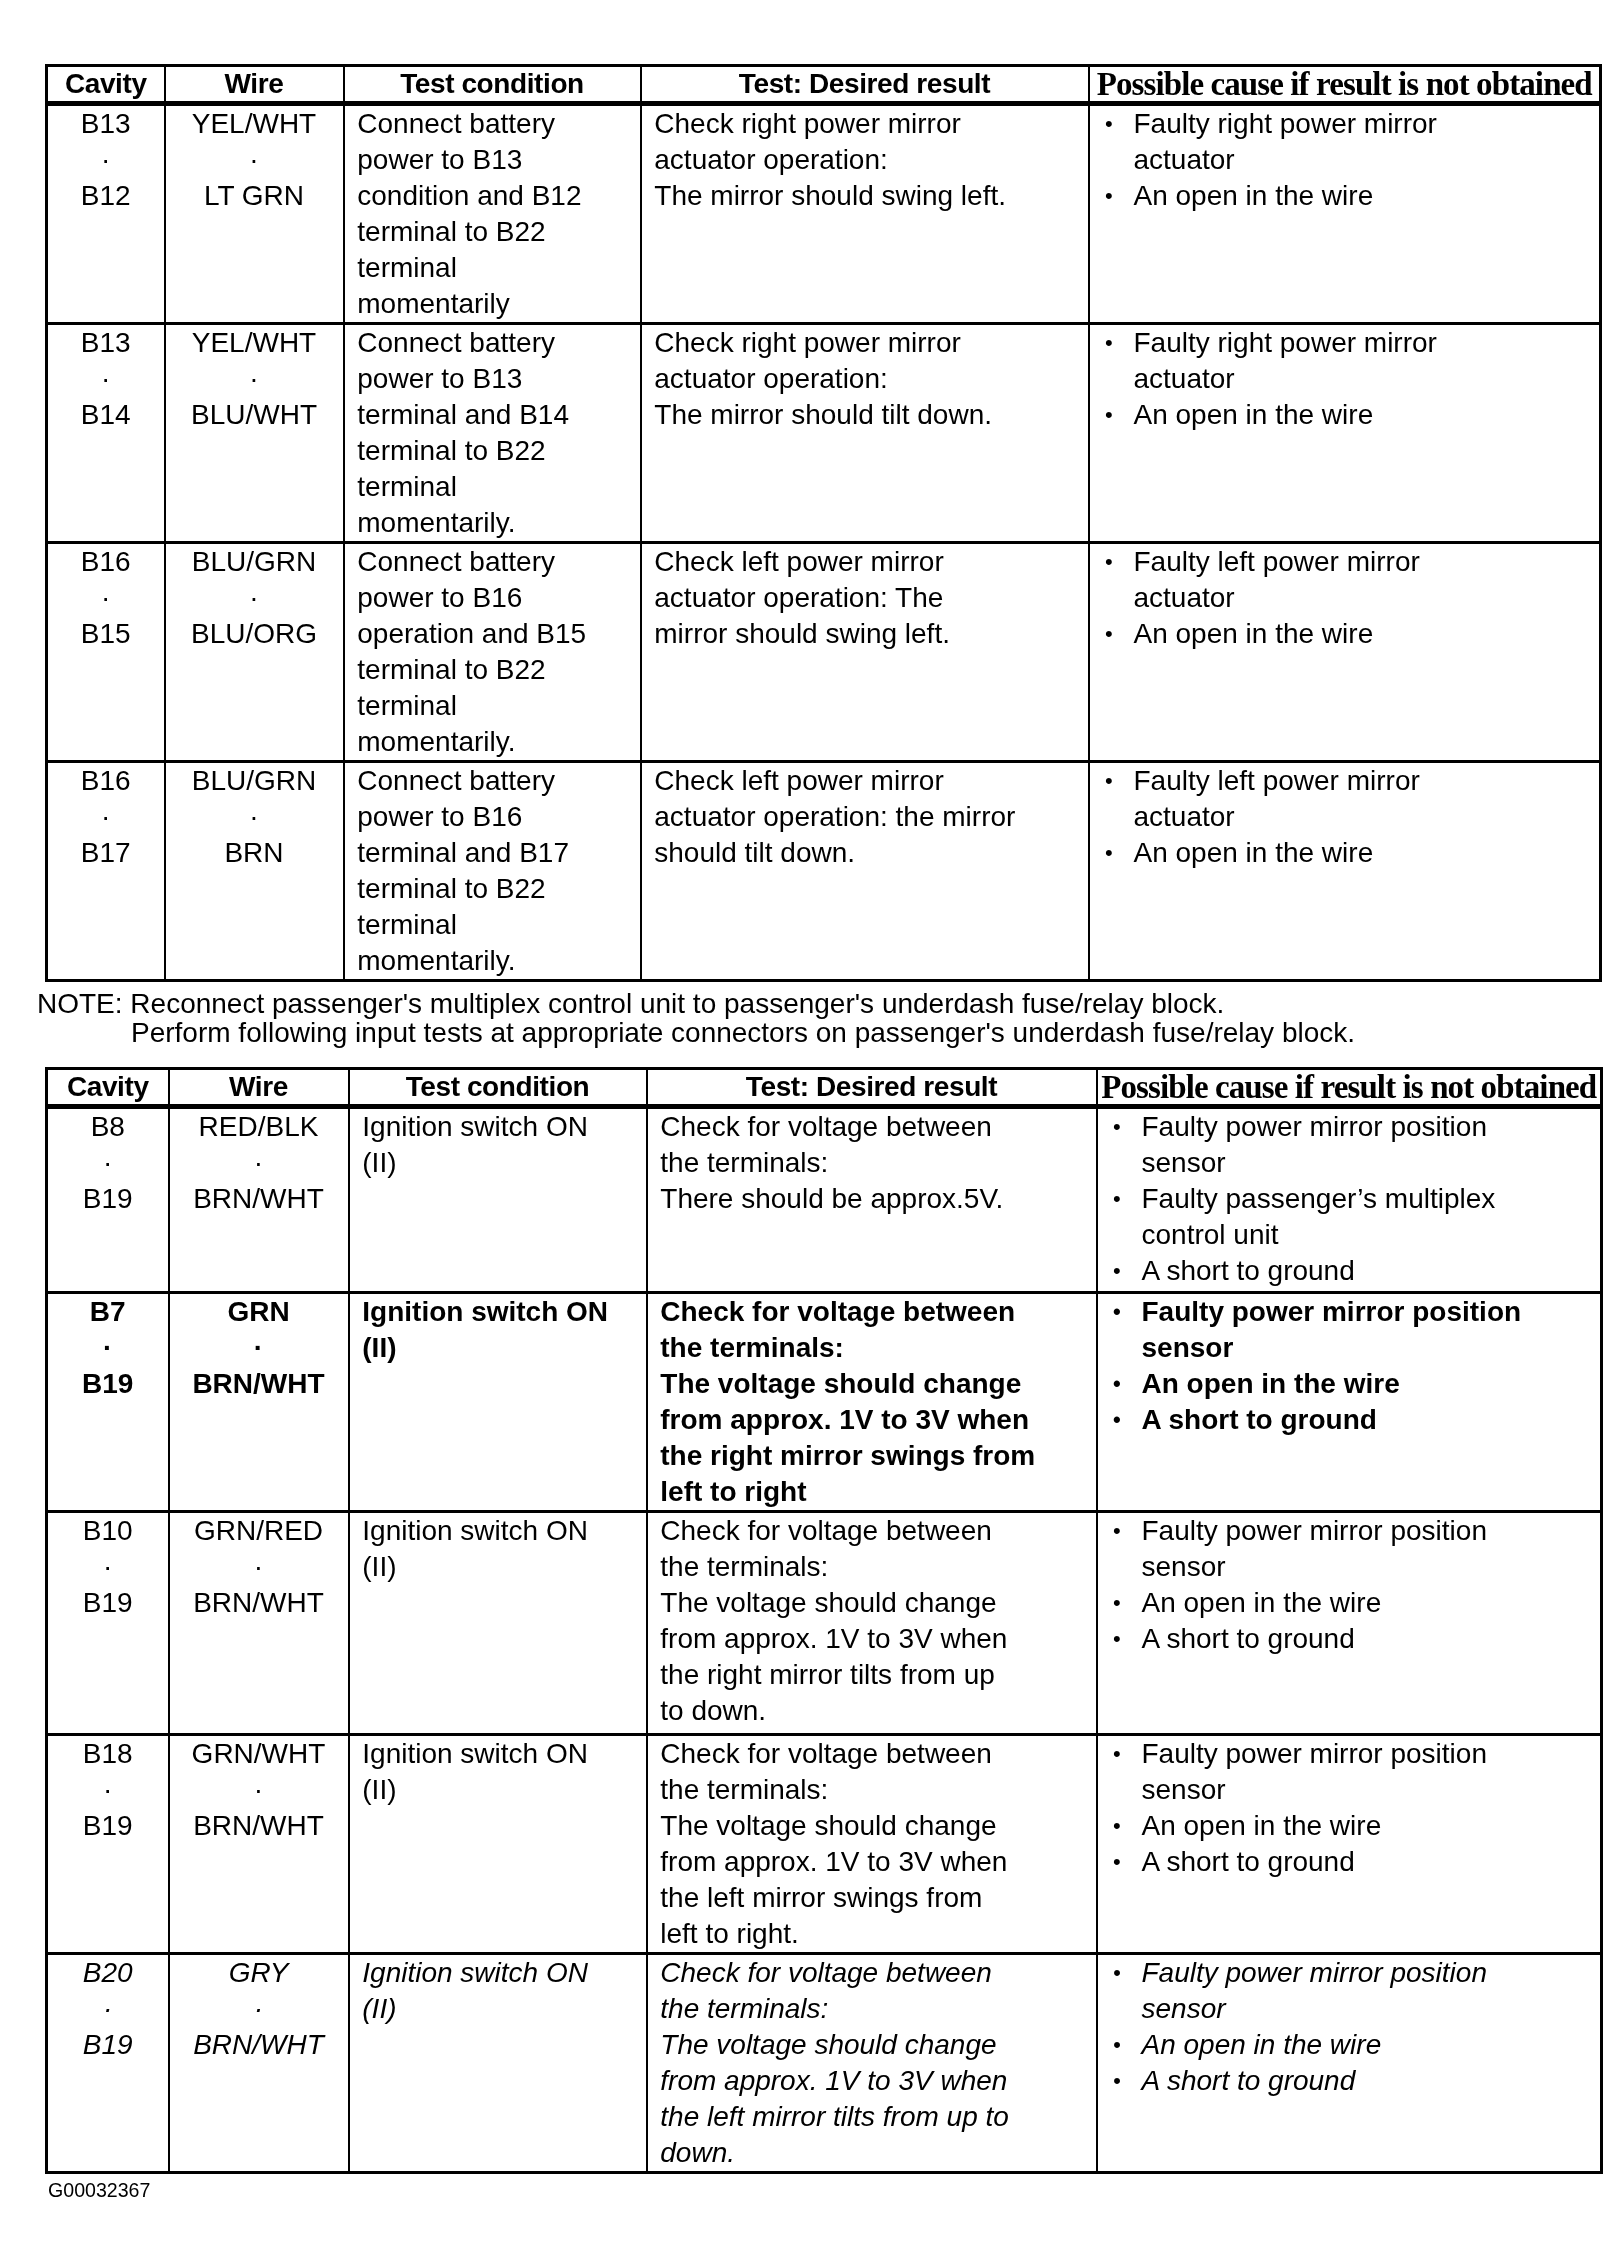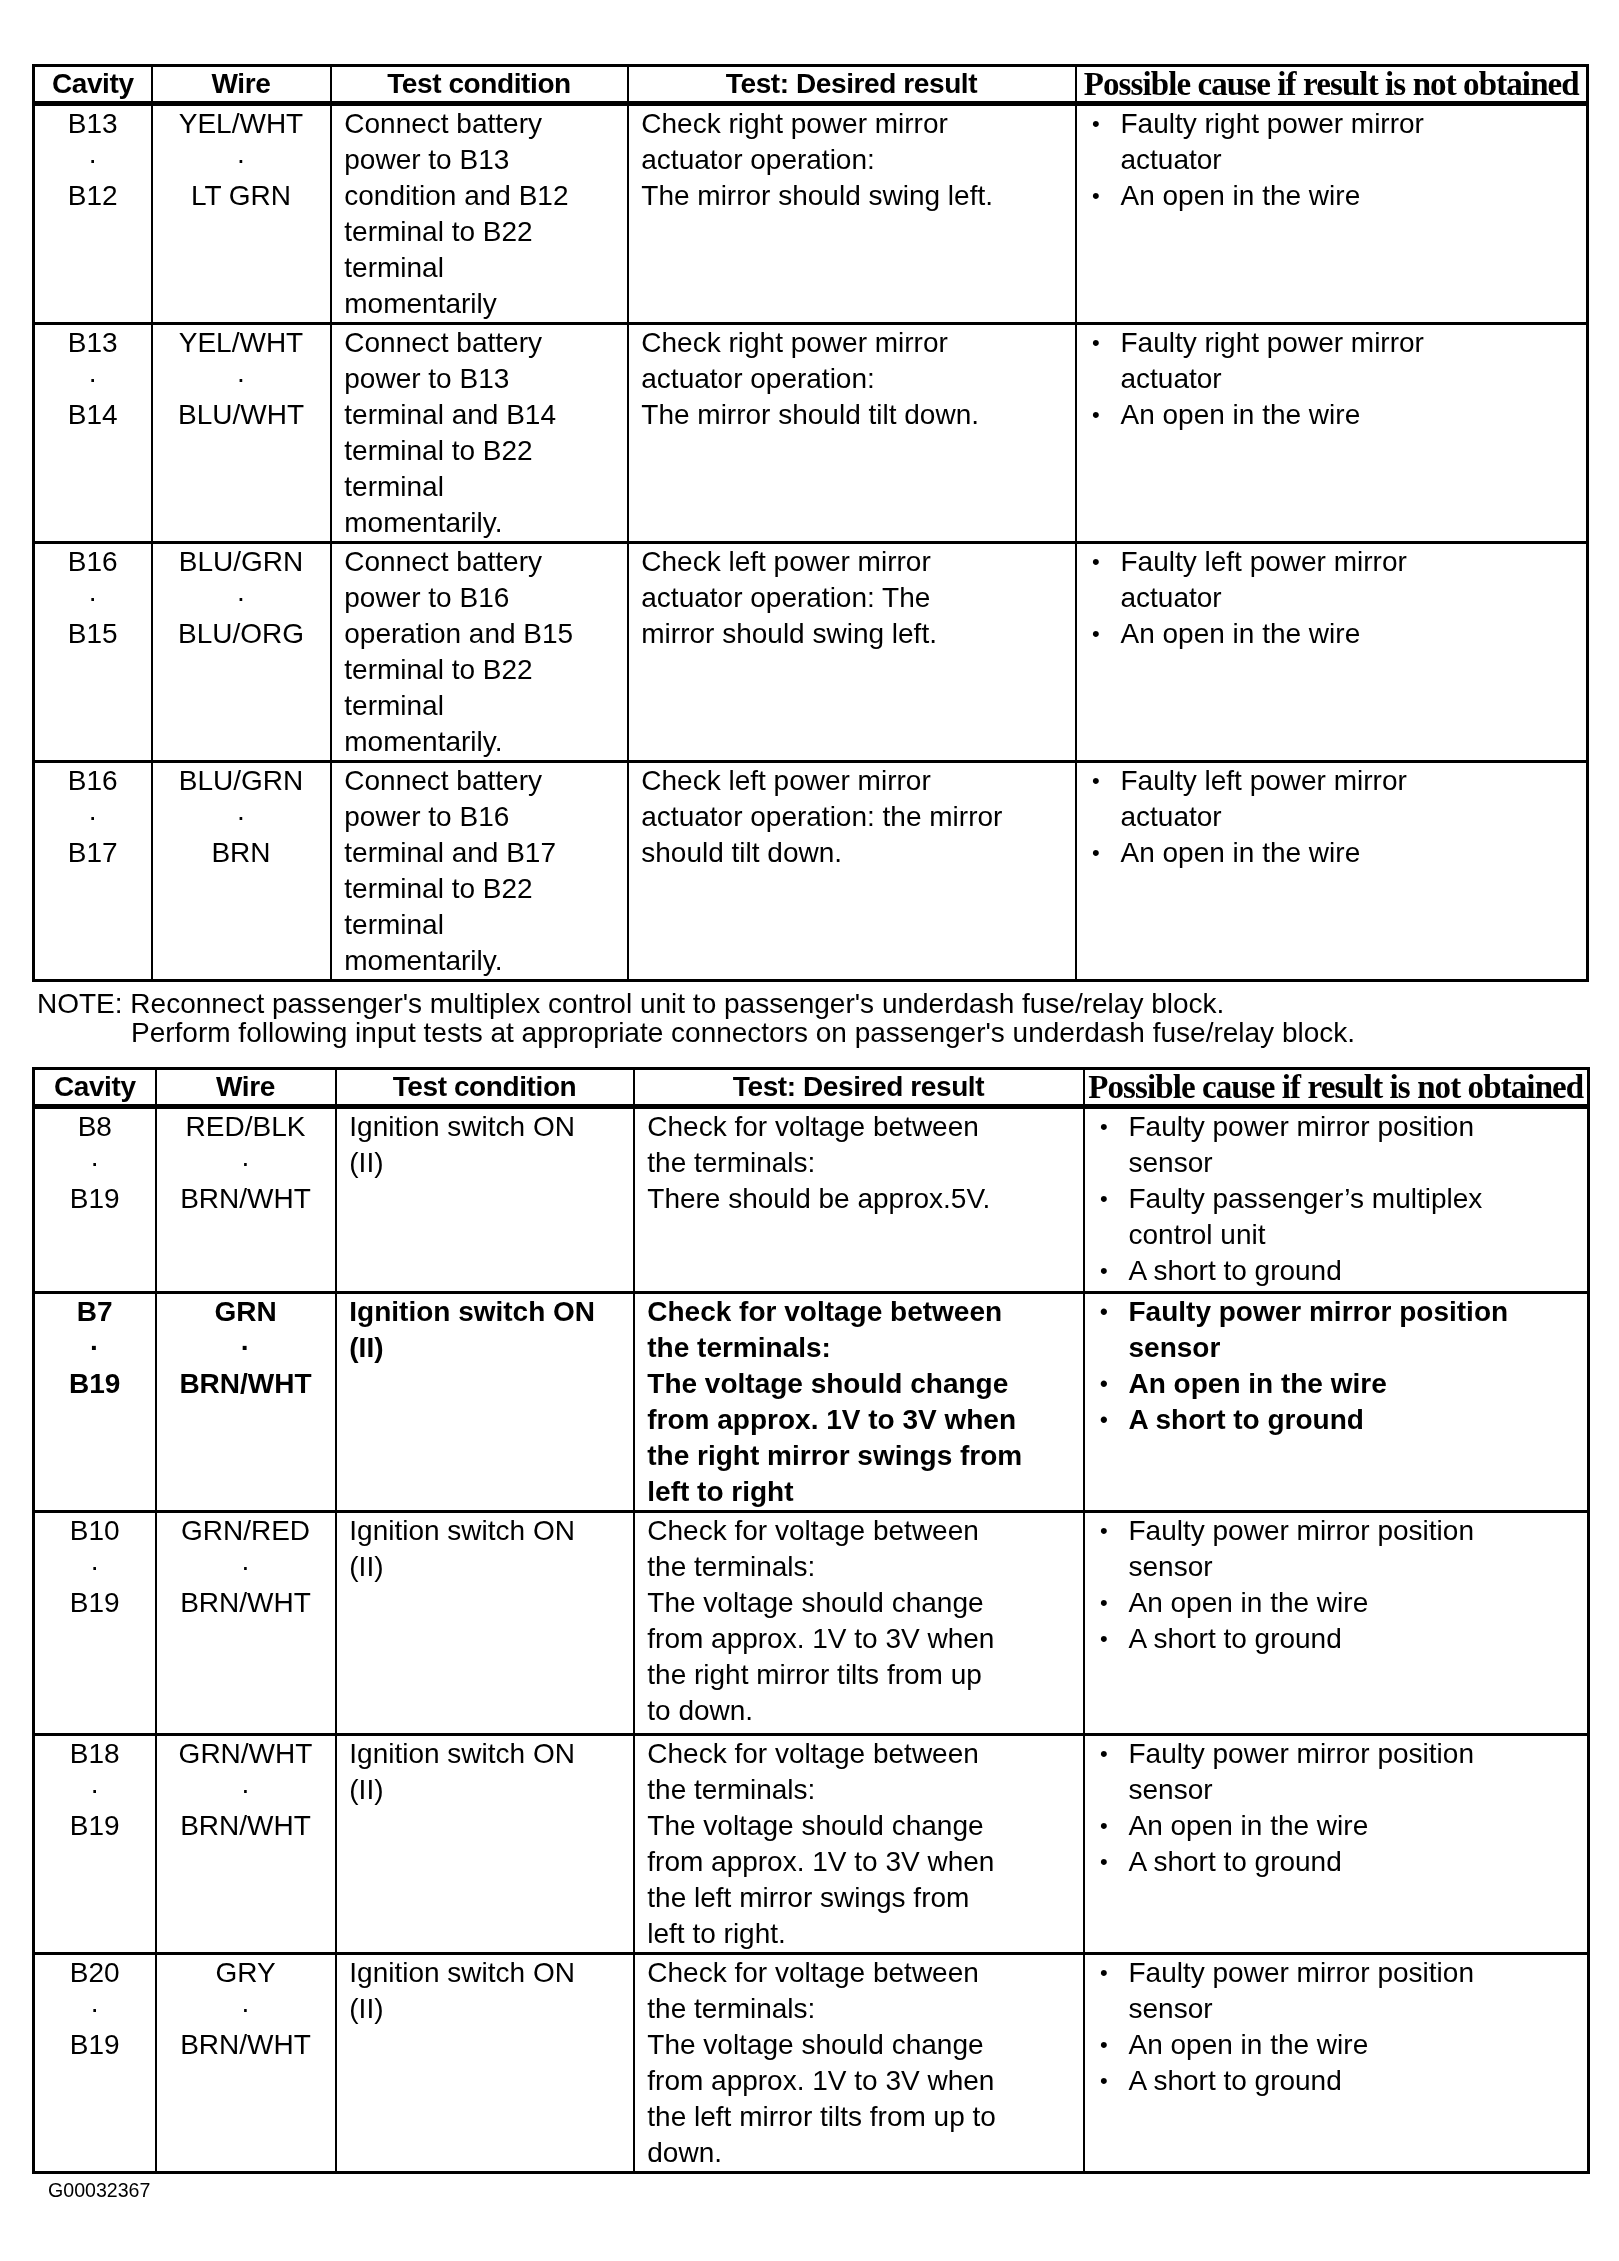--- a/index.html
+++ b/index.html
@@ -1,19 +1,19 @@
 <!DOCTYPE html>
 <html style="font-size:13.6px"><head>
 <meta charset="utf-8">
 <style>
   html, body { margin: 0; padding: 0; background: #ffffff; }
   body { width: 1619px; height: 2261px; position: relative; overflow: hidden;
          font-family: "Liberation Sans", sans-serif; color: #000; }
   table.tt { position: absolute; border-collapse: collapse; table-layout: fixed;
-             border: 3.4px solid #000; }
+             border: 3.4px solid #000; margin-left: 13px; }
   table.tt td, table.tt th { border-left: 2.6px solid #000; border-right: 2.6px solid #000;
              vertical-align: top; padding: 0; overflow: hidden; }
   table.tt th { font-weight: bold; font-size: 28px; line-height: 34px; text-align: center;
              border-bottom: 5.1px solid #000; white-space: nowrap; letter-spacing: -0.4px; }
   table.tt th.cause-h { font-size: 33px; letter-spacing: -0.9px; font-family: Liberation Serif, serif; }
   table.tt tr.row td { border-bottom: 3.4px solid #000; font-size: 28px; line-height: 36px; }
   td.cav, td.wire { text-align: center; }
   td.cond, td.res { padding-left: 12.8px !important; padding-right: 5.1px !important; }
   td.cond span, td.res span { display: block; }
   td.cause { padding-left: 12px !important; }
@@ -380,21 +380,21 @@
               <span class="bul">•</span>
               <span class="ln">An open in the wire</span>
             </li>
             <li>
               <span class="bul">•</span>
               <span class="ln">A short to ground</span>
             </li>
           </ul>
         </td>
       </tr>
-      <tr class="row" style="height: 218px;">
+      <tr class="row" style="height: 218px; font-style: italic;">
         <td class="cav stack">
           <span>B20</span>
           <span>·</span>
           <span>B19</span>
         </td>
         <td class="wire stack">
           <span>GRY</span>
           <span>·</span>
           <span>BRN/WHT</span>
         </td>

